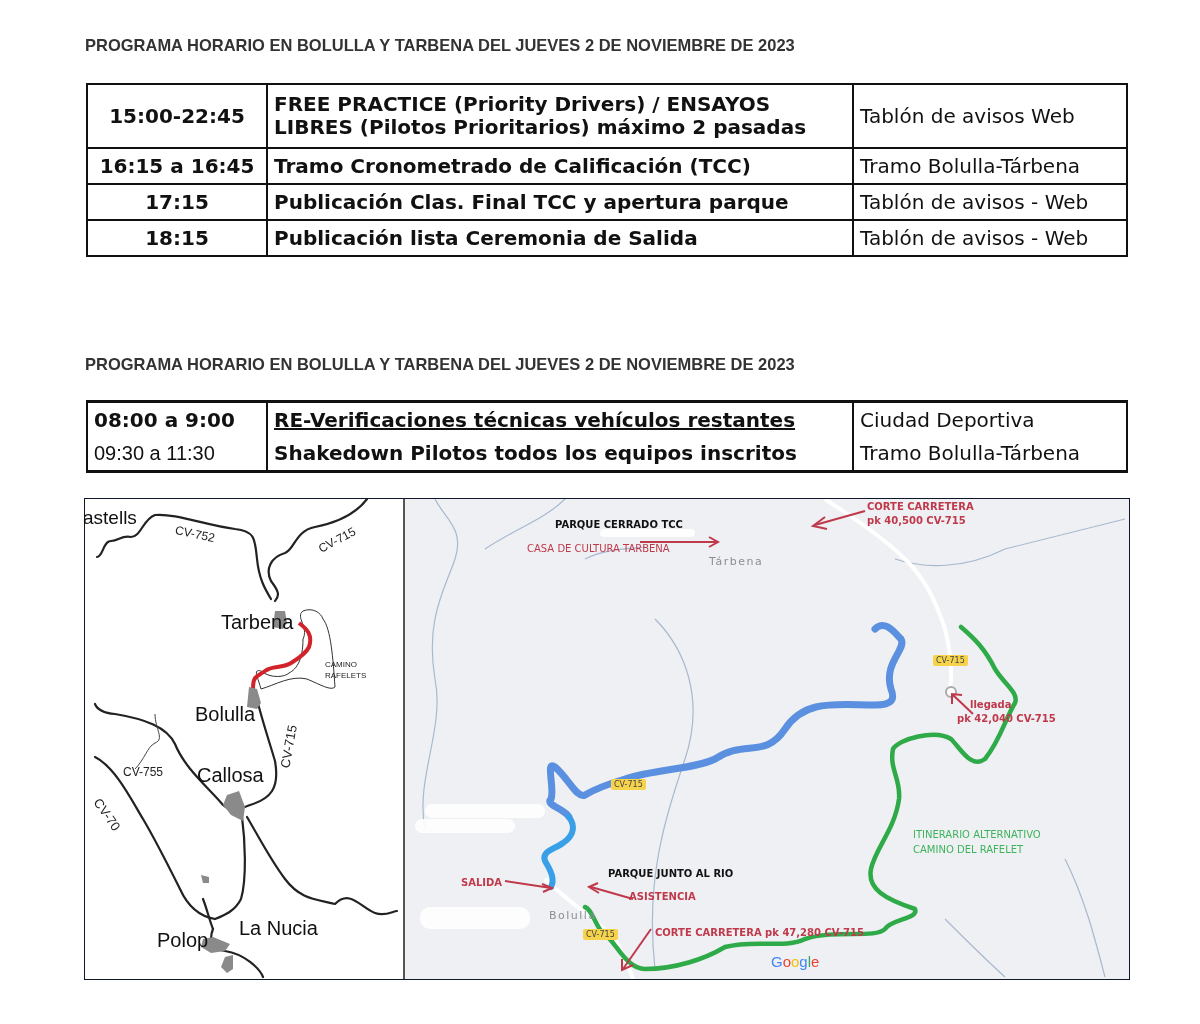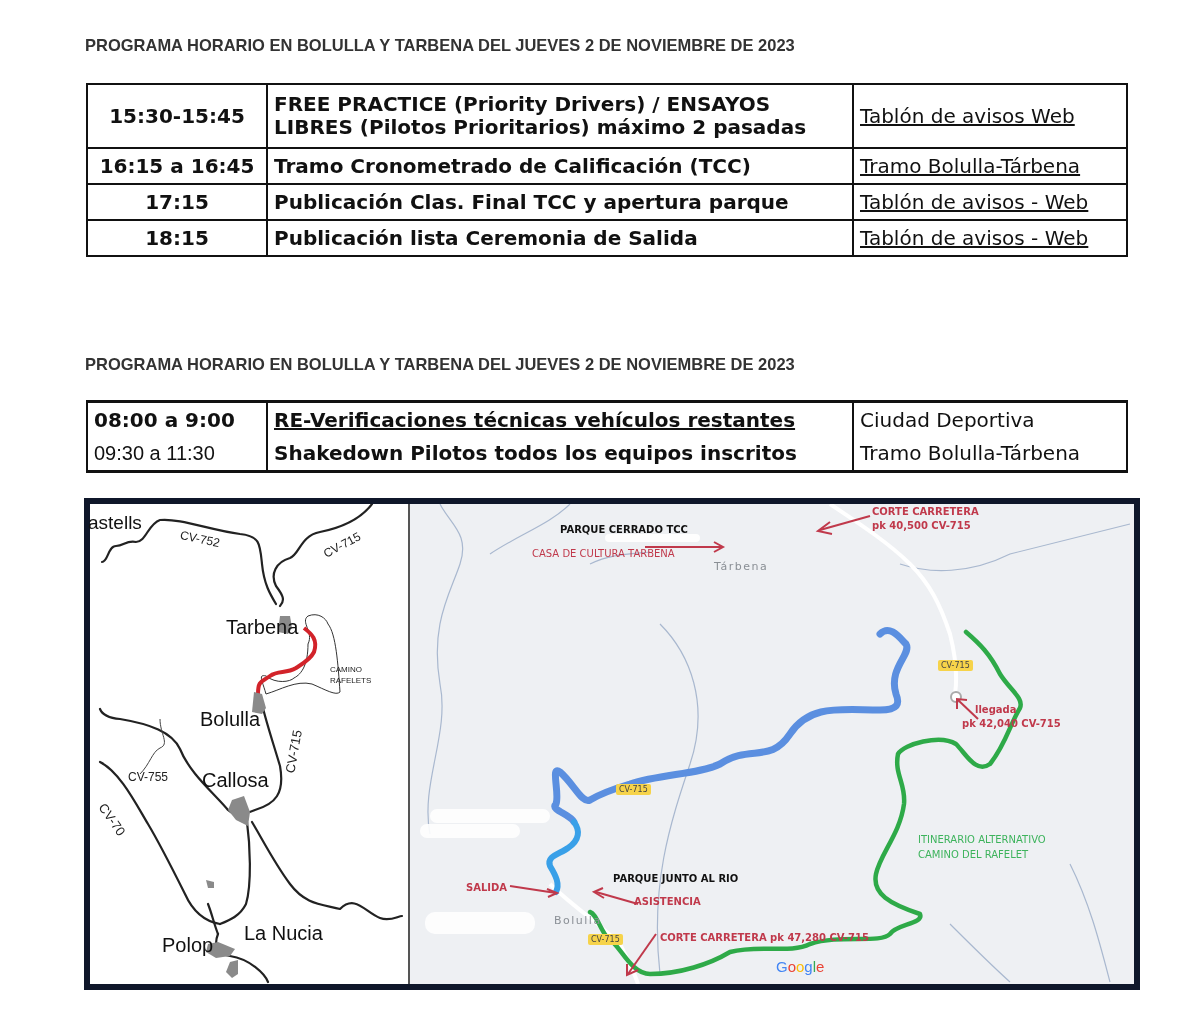--- a/index.html
+++ b/index.html
@@ -5,37 +5,37 @@
   html, body { margin: 0; padding: 0; background: #ffffff; }
   body { width: 1200px; height: 1024px; position: relative; overflow: hidden; font-family: "DejaVu Sans", sans-serif; color: #111; }
   .heading { position: absolute; left: 85px; font-family: "Liberation Sans", sans-serif; font-weight: bold; font-size: 17px; color: #333; letter-spacing: 0; transform: scaleX(0.97); transform-origin: left; white-space: nowrap; }
   #h1 { top: 36px; }
   #h2 { top: 355px; }
   table.sched { position: absolute; left: 86px; border-collapse: collapse; table-layout: fixed; }
   table.sched td { border: 2px solid #111; padding: 0 6px; font-size: 20px; line-height: 22px; vertical-align: middle; white-space: nowrap; overflow: hidden; }
   #t1 { top: 83px; width: 1042px; }
   #t1 td.time { width: 166px; text-align: center; font-weight: bold; }
   #t1 td.act { width: 572px; font-weight: bold; }
-  #t1 td.loc { font-weight: normal; text-decoration: underline; }
+  #t1 td.loc { font-weight: normal; }
   #t1 td.loc.b { font-weight: bold; }
   #t1 tr { height: 36px; }
   #t1 tr.tall { height: 64px; }
   #t1 td.act.two { white-space: normal; line-height: 23px; }
   #t2 { top: 400px; width: 1042px; }
   #t2 td { border-left: 2px solid #111; border-right: 2px solid #111; border-top: none; border-bottom: none; }
   #t2 tr:first-child td { border-top: 3px solid #111; }
   #t2 tr:last-child td { border-bottom: 3px solid #111; }
   #t2 tr { height: 35px; }
   #t2 td.time { width: 166px; text-align: left; }
   #t2 td.act { width: 572px; font-weight: bold; }
   #t2 td.u { text-decoration: underline; }
   #t2 td.time.b { font-weight: bold; }
   #t2 td.time.n { font-weight: normal; font-family: "Liberation Sans", sans-serif; }
   
-  .maps { position: absolute; left: 84px; top: 498px; width: 1044px; height: 480px; border: 6px solid #0f172a; background: #fff; }
+  .maps { position: absolute; left: 84px; top: 498px; width: 1044px; height: 480px; border: 1px solid #0f172a; background: #fff; }
   .map-left { position: absolute; left: 0; top: 0; width: 318px; height: 480px; border-right: 2px solid #555; background: #fff; }
   .map-right { position: absolute; left: 320px; top: 0; width: 724px; height: 480px; background: #eef0f3; }
   svg { position: absolute; left: 0; top: 0; }
   .lbl { position: absolute; white-space: nowrap; font-family: "Liberation Sans", sans-serif; }
   .town { font-size: 20px; color: #111; }
   .road { font-size: 12px; color: #222; }
   .mlbl { font-family: "DejaVu Sans", sans-serif; font-weight: bold; font-size: 10px; }
   .red { color: #c0394b; }
   .blk { color: #111; }
   .grn { color: #3db35c; }
@@ -44,21 +44,21 @@
   .google { position: absolute; font-size: 15px; font-family: "Liberation Sans", sans-serif; }
 </style>
 </head>
 <body>
 
 <div id="h1" class="heading">PROGRAMA HORARIO EN BOLULLA Y TARBENA DEL JUEVES 2 DE NOVIEMBRE DE 2023</div>
 
 <table id="t1" class="sched">
   <tbody>
       <tr class="tall">
-    <td class="time">15:30-15:45</td>
+    <td class="time">15:00-22:45</td>
     <td class="act two">FREE PRACTICE (Priority Drivers) / ENSAYOS LIBRES (Pilotos Prioritarios) máximo 2 pasadas</td>
     <td class="loc">Tablón de avisos  Web</td>
   </tr>
   <tr>
     <td class="time">16:15 a 16:45</td>
     <td class="act">Tramo Cronometrado de Calificación (TCC)</td>
     <td class="loc">Tramo Bolulla-Tárbena</td>
   </tr>
   <tr>
     <td class="time">17:15</td>

